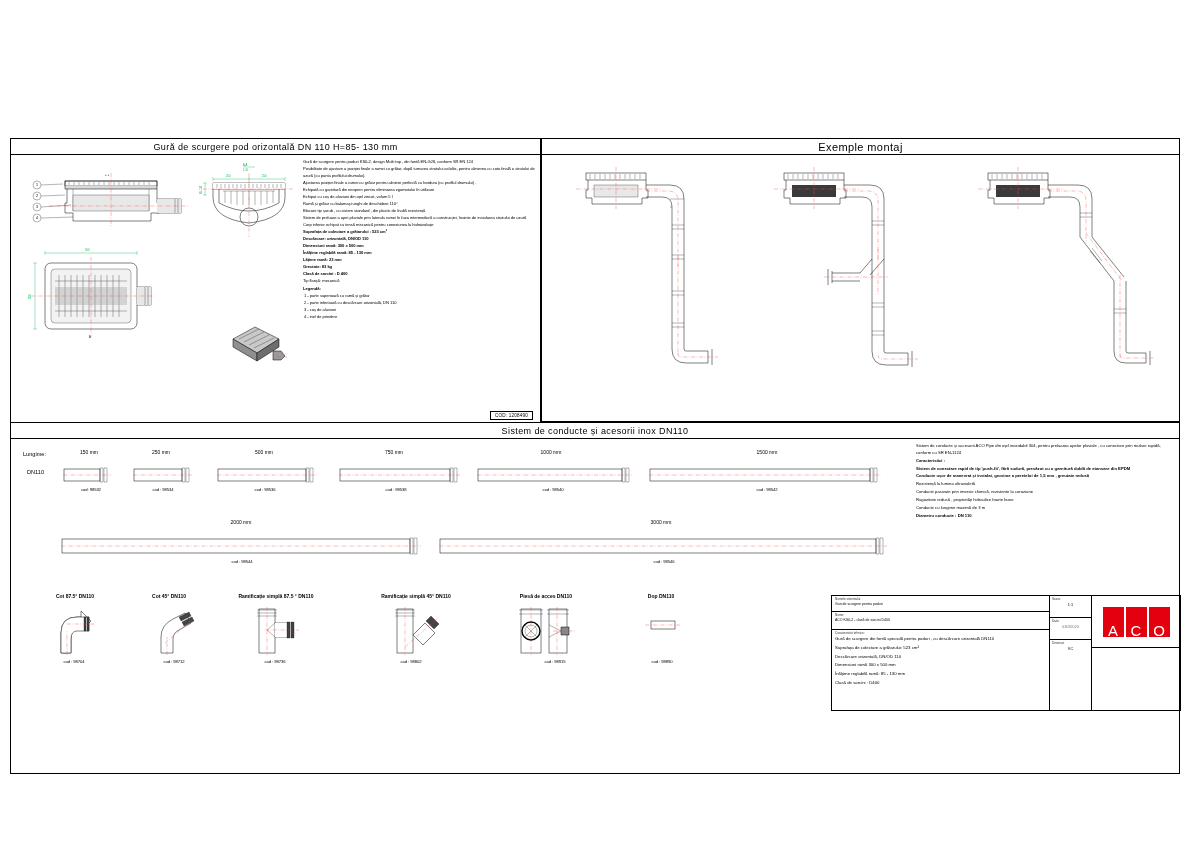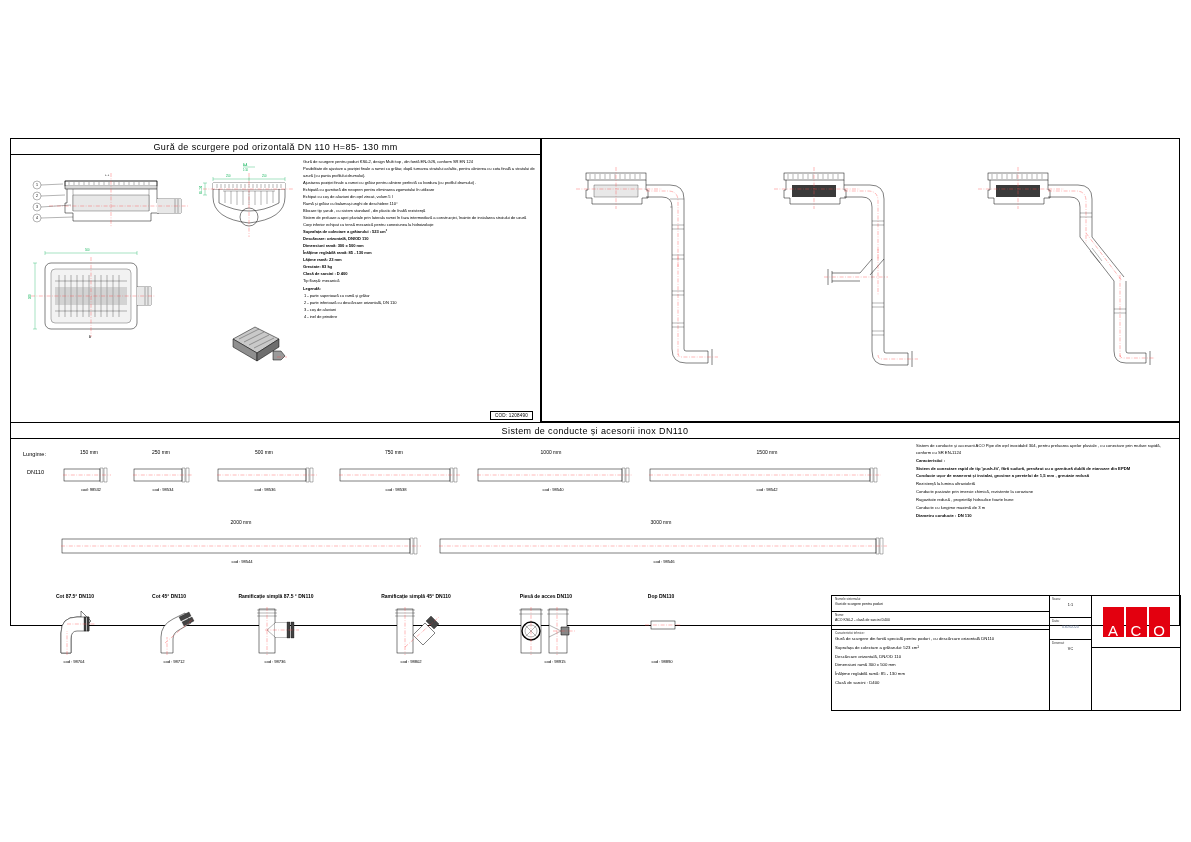--- a/index.html
+++ b/index.html
@@ -16,21 +16,21 @@
     position:absolute;left:0;top:0;right:0;height:16px;
     border-bottom:1px solid #000;box-sizing:border-box;
     display:flex;align-items:center;justify-content:center;
     font-size:9px;letter-spacing:.4px;
   }
   .panel-title.big{font-size:11px;}
 
   
   #panel-product{left:0;top:0;width:531px;height:324px;}
   #panel-examples{left:531px;top:0;width:639px;height:284px;}
-  #panel-pipes{left:0;top:284px;width:1170px;height:204px;}
+  #panel-pipes{left:0;top:284px;width:1170px;height:352px;}
 
   .spec-block{
     position:absolute;left:292px;top:20px;width:234px;
     font-size:4.1px;line-height:1.58;letter-spacing:-0.05px;
   }
   .spec-block p{margin:0 0 .6px 0;}
   .spec-block p.b{font-weight:bold;}
   .spec-block .legend-title{font-weight:bold;margin-top:1px;}
   .spec-block .leg{margin-left:1px;}
 
@@ -246,20 +246,21 @@
       <p class="leg">1 - parte superioară cu ramă și grătar</p>
       <p class="leg">2 - parte inferioară cu descărcare orizontală, DN 110</p>
       <p class="leg">3 - coș de aluviuni</p>
       <p class="leg">4 - inel de prindere</p>
     </div>
 
     <div class="codebox">COD: 1208490</div>
   </div>
 
   <div class="panel" id="panel-examples">
+    <div class="panel-title big">Exemple montaj</div>
 
     <svg style="position:absolute;left:28px;top:24px;" width="150" height="250" viewBox="0 0 150 250">
 
       <rect x="16" y="10" width="60" height="7" class="ln wh"></rect>
       <g class="ln-thin">
           <path d="M20 11 v5 M25 11 v5 M30 11 v5 M35 11 v5 M40 11 v5 M45 11 v5 M50 11 v5 M55 11 v5 M60 11 v5 M65 11 v5 M70 11 v5"></path>
         </g>
       <path class="ln" d="M18 17 v10 h-2 v8 h6 v6 h50 v-6 h6 v-8 h-2 v-10"></path>
       <rect x="24" y="22" width="44" height="12" class="ltfill"></rect>
       <path class="ln-thin" d="M24 22 h44 v12 h-44 z"></path>

